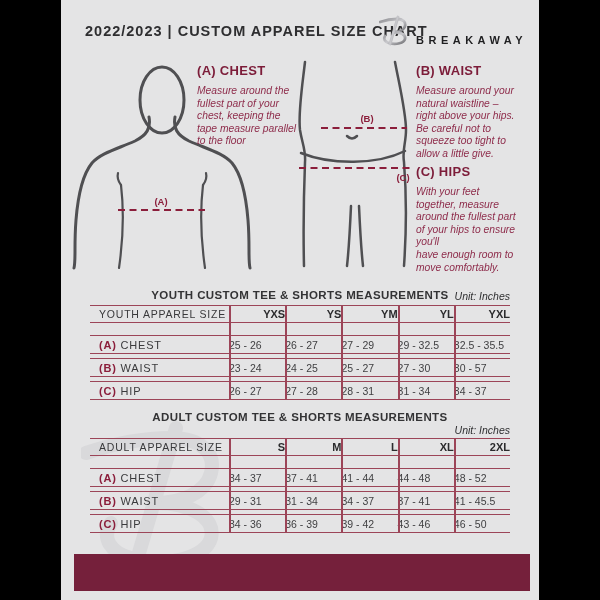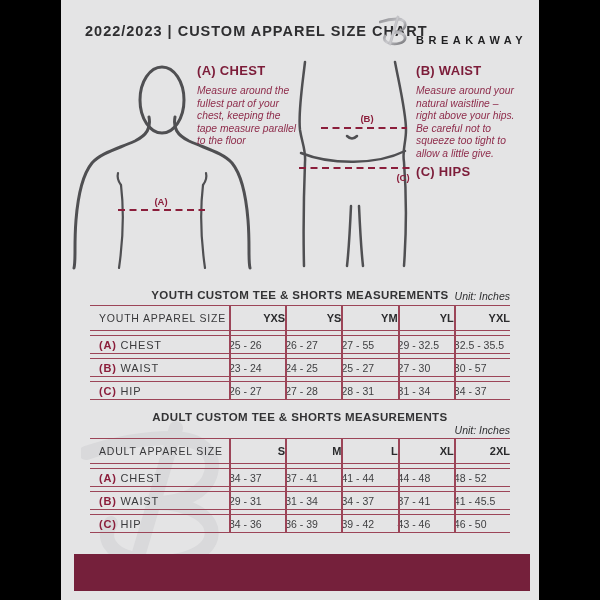--- a/index.html
+++ b/index.html
@@ -21,21 +21,21 @@
   
   .sec-title{position:absolute;left:29px;width:420px;text-align:center;font-weight:bold;
              font-size:11.5px;letter-spacing:.4px;color:#333335;z-index:2;}
   .sec-unit{position:absolute;left:29px;width:420px;text-align:right;font-weight:normal;
             font-style:italic;font-size:10.5px;color:#2f2f31;z-index:2;}
 
   
   .mtable{position:absolute;left:29px;width:420px;height:95px;z-index:2;}
   .trow{position:absolute;left:0;width:420px;display:flex;align-items:center;box-sizing:border-box;
         border-top:1px solid #9c4558;border-bottom:1px solid #9c4558;}
-  .trow.thead{top:0;height:26px;}
+  .trow.thead{top:0;height:18px;}
   .trow.r0{top:30px;height:19px;}
   .trow.r1{top:53px;height:19px;}
   .trow.r2{top:76px;height:19px;}
   .tcell{box-sizing:border-box;}
   .c0{width:139px;padding-left:9px;font-size:10.5px;letter-spacing:.8px;color:#39393b;white-space:nowrap;}
   .sz{flex:1;text-align:right;font-weight:bold;font-size:11px;color:#2b2b2d;}
   .val{flex:1;text-align:left;font-size:10.5px;color:#3f3f41;}
   .rk{font-weight:bold;color:#8b1e3b;font-size:11px;}
   .rl{font-size:11px;color:#3a3a3c;letter-spacing:.8px;}
   .vline{position:absolute;top:0;height:95px;width:1.5px;background:#9c4558;}
@@ -117,37 +117,44 @@
 
     <div class="ins-head" style="left:355px;top:63px">(B) WAIST</div>
     <div class="ins-body" style="left:355px;top:85px;width:118px">Measure around your
 natural waistline –
 right above your hips.
 Be careful not to
 squeeze too tight to
 allow a little give.</div>
 
     <div class="ins-head" style="left:355px;top:164px">(C) HIPS</div>
+    <div class="ins-body" style="left:355px;top:186px;width:118px">With your feet
+together, measure
+around the fullest part
+of your hips to ensure
+you'll
+have enough room to
+move comfortably.</div>
 
     <div class="sec-title" style="top:289px">YOUTH CUSTOM TEE &amp; SHORTS MEASUREMENTS</div>
     <div class="sec-unit" style="top:290px">Unit: Inches</div>
     <div class="mtable" style="top:305px" id="youth-table">
         <div class="trow thead">
           <div class="tcell c0">YOUTH APPAREL SIZE</div>
           <div class="tcell sz">YXS</div>
           <div class="tcell sz">YS</div>
           <div class="tcell sz">YM</div>
           <div class="tcell sz">YL</div>
           <div class="tcell sz">YXL</div>
         </div>
         <div class="trow r0">
           <div class="tcell c0"><span class="rk">(A)</span><span class="rl">&nbsp;CHEST</span></div>
           <div class="tcell val">25 - 26</div>
           <div class="tcell val">26 - 27</div>
-          <div class="tcell val">27 - 55</div>
+          <div class="tcell val">27 - 29</div>
           <div class="tcell val">29 - 32.5</div>
           <div class="tcell val">32.5 - 35.5</div>
         </div>
         <div class="trow r1">
           <div class="tcell c0"><span class="rk">(B)</span><span class="rl">&nbsp;WAIST</span></div>
           <div class="tcell val">23 - 24</div>
           <div class="tcell val">24 - 25</div>
           <div class="tcell val">25 - 27</div>
           <div class="tcell val">27 - 30</div>
           <div class="tcell val">30 - 57</div>

